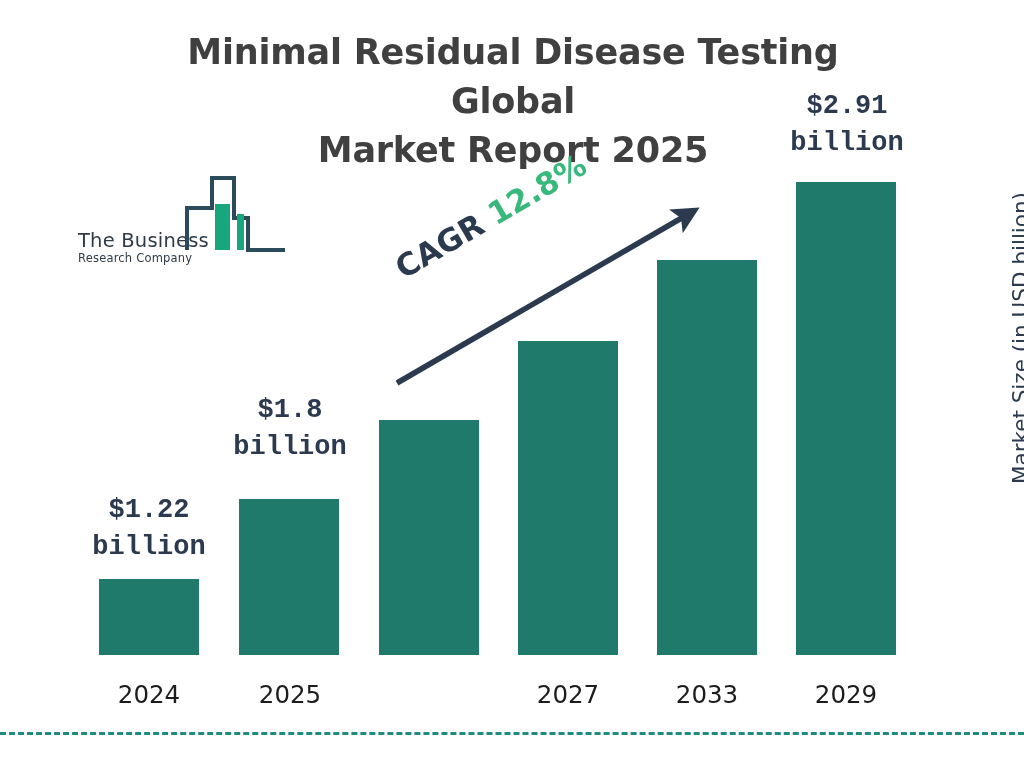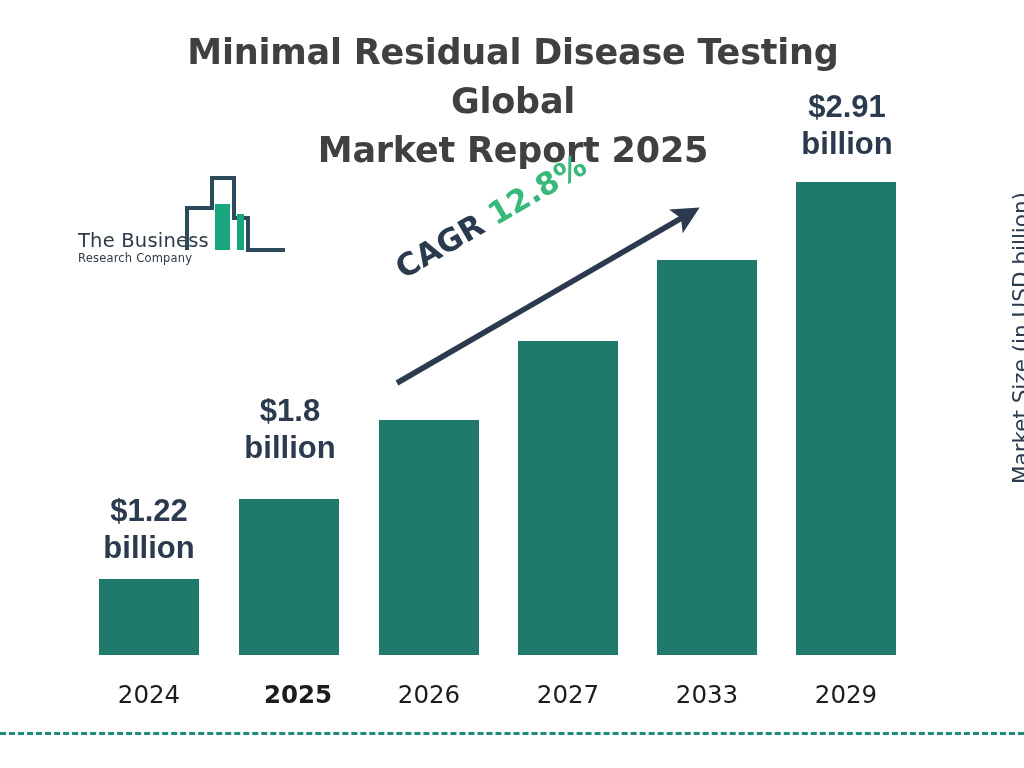--- a/index.html
+++ b/index.html
@@ -87,23 +87,23 @@
     font-family: "DejaVu Sans", sans-serif;
     font-size: 24.5px;
     line-height: 30px;
     margin-top: 16px;
   }
 
   
   .value-label {
     position: absolute;
     color: #2b3a4e;
-    font-family: Liberation Sans, sans-serif;
+    font-family: Liberation Mono, monospace;
     font-weight: bold;
-    font-size: 31px;
+    font-size: 27px;
     line-height: 37px;
     text-align: center;
     white-space: pre-line;
   }
   #value-2024 { left: 86px;  top: 492px; width: 126px; }
   #value-2025 { left: 222px; top: 392px; width: 136px; }
   #value-2029 { left: 782px; top: 88px;  width: 130px; }
 
   
   #cagr-arrow {
@@ -177,22 +177,21 @@
   </div>
 
   <div class="bar" style="left:99px;  top:579px; width:100px; height:76px;"></div>
   <div class="bar" style="left:239px; top:499px; width:100px; height:156px;"></div>
   <div class="bar" style="left:379px; top:420px; width:100px; height:235px;"></div>
   <div class="bar" style="left:518px; top:341px; width:100px; height:314px;"></div>
   <div class="bar" style="left:657px; top:260px; width:100px; height:395px;"></div>
   <div class="bar" style="left:796px; top:182px; width:100px; height:473px;"></div>
 
   <div class="xtick" style="left:79px;">2024</div>
-  <div class="xtick" style="left:228px;font-weight:bold;">2025</div>
-  <div class="xtick" style="left:359px;">2026</div>
+  <div class="xtick" style="left:220px;">2025</div>
   <div class="xtick" style="left:498px;">2027</div>
   <div class="xtick" style="left:637px;">2033</div>
   <div class="xtick" style="left:776px;text-align:center;">2029</div>
 
   <div class="value-label" id="value-2024">$1.22
 billion</div>
   <div class="value-label" id="value-2025">$1.8
 billion</div>
   <div class="value-label" id="value-2029">$2.91
 billion</div>

